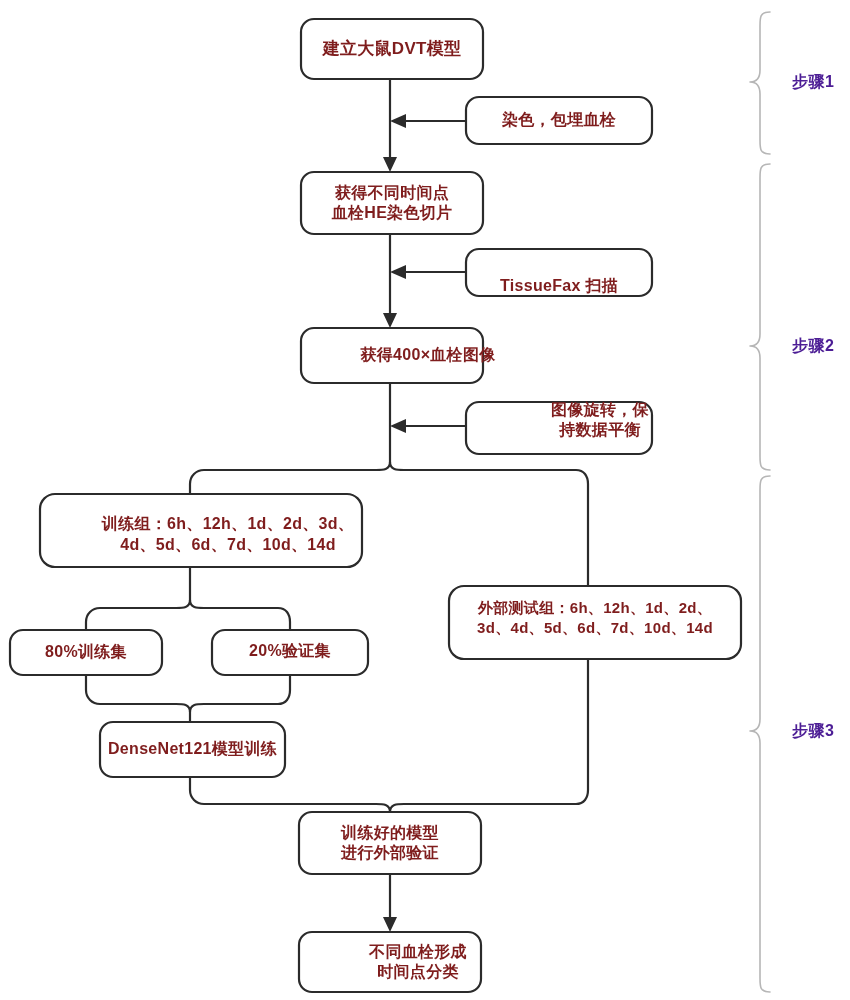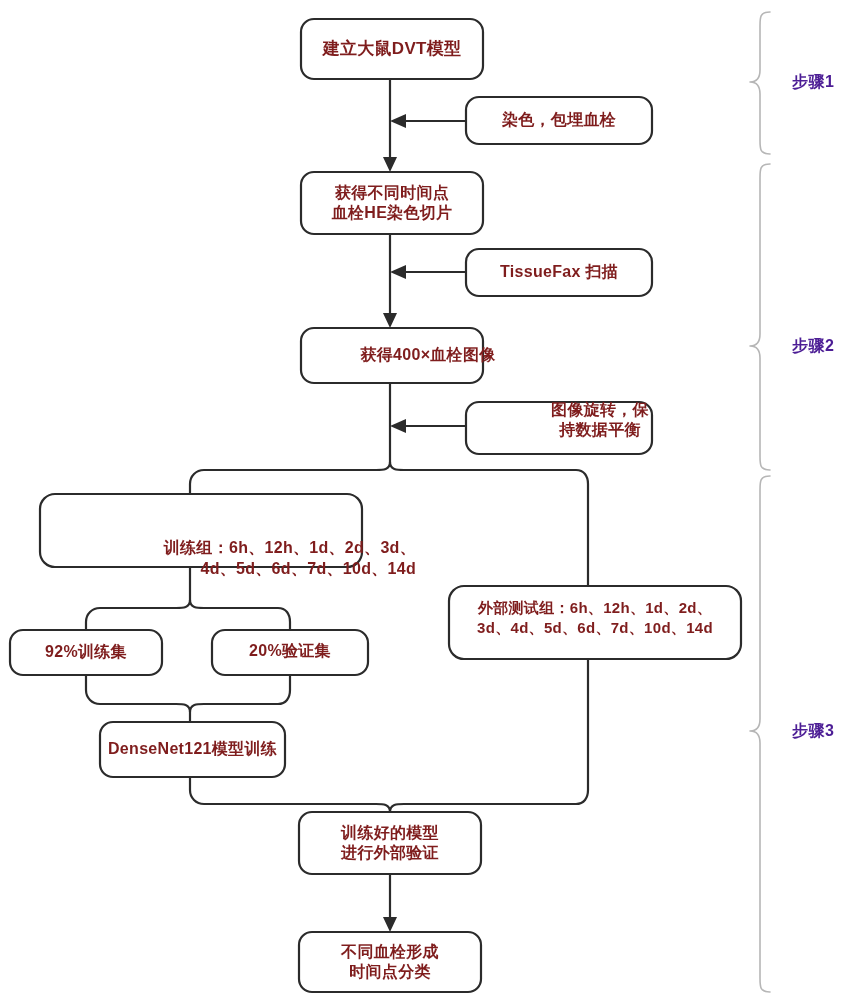--- a/index.html
+++ b/index.html
@@ -151,61 +151,61 @@
 
   <div class="node-label fs-16" style="left:301px; top:172px; width:182px; height:62px;">
     <span>获得不同时间点</span>
     <span>血栓HE染色切片</span>
   </div>
 
   <div class="node-label fs-16" style="left:466px; top:97px; width:186px; height:47px;">
     <span>染色，包埋血栓</span>
   </div>
 
-  <div class="node-label fs-16" style="left:466px; top:249px; width:186px; height:47px;">
+  <div class="node-label fs-16" style="left:466px; top:249px; width:186px; height:47px;justify-content:flex-end;">
     <span>TissueFax 扫描</span>
   </div>
 
   <div class="node-label fs-16" style="left:301px; top:328px; width:182px; height:55px;padding-left:36px;">
     <span>获得400×血栓图像</span>
   </div>
 
   <div class="node-label fs-16" style="left:466px; top:402px; width:186px; height:36px;padding-left:41px;">
     <span>图像旋转，保</span>
     <span>持数据平衡</span>
   </div>
 
-  <div class="node-label fs-16" style="left:40px; top:522px; width:376px; height:73px;align-items:flex-end;">
+  <div class="node-label fs-16" style="left:40px; top:498px; width:376px; height:73px;">
     <span>训练组：6h、12h、1d、2d、3d、</span>
     <span>4d、5d、6d、7d、10d、14d</span>
   </div>
 
   <div class="node-label fs-15" style="left:449px; top:586px; width:292px; height:63px;">
     <span>外部测试组：6h、12h、1d、2d、</span>
     <span>3d、4d、5d、6d、7d、10d、14d</span>
   </div>
 
   <div class="node-label fs-16" style="left:10px; top:630px; width:152px; height:45px;">
-    <span>92%训练集</span>
+    <span>80%训练集</span>
   </div>
 
   <div class="node-label fs-16" style="left:212px; top:630px; width:156px; height:42px;">
     <span>20%验证集</span>
   </div>
 
   <div class="node-label fs-16" style="left:100px; top:722px; width:185px; height:55px;">
     <span>DenseNet121模型训练</span>
   </div>
 
   <div class="node-label fs-16" style="left:299px; top:812px; width:182px; height:62px;">
     <span>训练好的模型</span>
     <span>进行外部验证</span>
   </div>
 
-  <div class="node-label fs-16" style="left:299px; top:932px; width:182px; height:60px;">
+  <div class="node-label fs-16" style="left:299px; top:932px; width:182px; height:60px;padding-left:28px;">
     <span>不同血栓形成</span>
     <span>时间点分类</span>
   </div>
 
   <div class="step-label" style="left:792px; top:82px; transform:translateY(-50%);">步骤1</div>
   <div class="step-label" style="left:792px; top:346px; transform:translateY(-50%);">步骤2</div>
   <div class="step-label" style="left:792px; top:731px; transform:translateY(-50%);">步骤3</div>
 
 </div>
 

